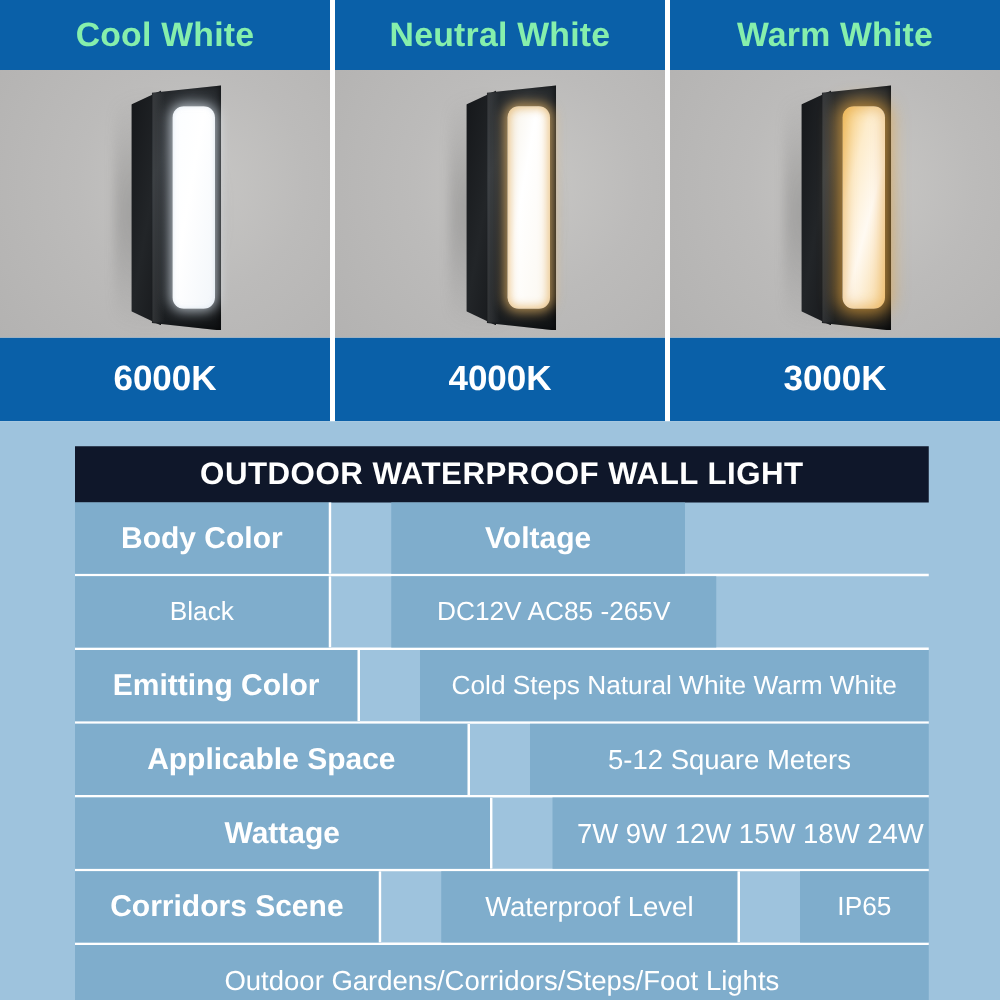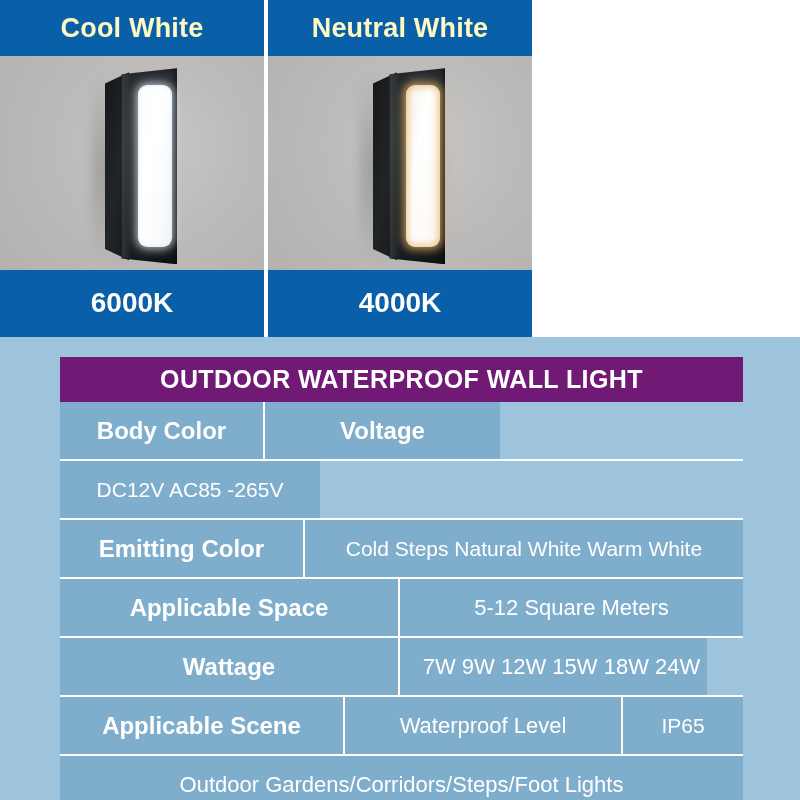--- a/index.html
+++ b/index.html
@@ -30,21 +30,21 @@
     background: #ffffff;
   }
   .panel.p1 { width: 264px; }
   .panel.gap { width: 4px; background: #ffffff; }
   .panel.p2 { width: 264px; }
   .panel.p3 { width: 264px; }
 
   .panel-title {
     height: 58px;
     background: #0a60a8;
-    color: #fef9c3;
+    color: #86efac;
     font-size: 27px;
     font-weight: bold;
     letter-spacing: .2px;
     display: flex;
     align-items: center;
     justify-content: center;
     white-space: nowrap;
   }
   .panel-photo {
     height: 220px;
@@ -148,33 +148,34 @@
     background: #9ec3dd;
   }
   #spec-table {
     position: absolute;
     left: 60px;
     top: 20px;
     width: 683px;
   }
   .spec-title {
     height: 45px;
-    background: #701a75;
+    background: #0f172a;
     color: #ffffff;
     font-size: 25px;
     font-weight: bold;
     letter-spacing: .4px;
     display: flex;
     align-items: center;
     justify-content: center;
   }
   .spec-row {
     display: flex;
     height: 57px;
     border-bottom: 2px solid #ffffff;
+    gap: 48px;
   }
   .spec-row:last-child { border-bottom: none; }
   .cell {
     background: #7fadcc;
     color: #ffffff;
     display: flex;
     align-items: center;
     justify-content: center;
     border-right: 2px solid #ffffff;
     box-sizing: border-box;
@@ -247,54 +248,67 @@
         <div class="lamp-side"></div>
         <div class="lamp-body"></div>
         <div class="lamp-lens lens-neutral"></div>
       </div>
     </div>
     <div class="panel-kelvin">4000K</div>
   </div>
 
   <div class="panel gap"></div>
 
+  <div class="panel p3">
+    <div class="panel-title">Warm White</div>
+    <div class="panel-photo">
+      <div class="lamp">
+        <div class="lamp-shadow"></div>
+        <div class="lamp-side"></div>
+        <div class="lamp-body"></div>
+        <div class="lamp-lens lens-warm"></div>
+      </div>
+    </div>
+    <div class="panel-kelvin">3000K</div>
+  </div>
 
 </div>
 
 <div id="spec-section">
   <div id="spec-table">
 
     <div class="spec-title">OUTDOOR WATERPROOF WALL LIGHT</div>
 
     <div class="spec-row r-head">
       <div class="cell label c1">Body Color</div>
       <div class="cell label c3">Voltage</div>
     </div>
 
     <div class="spec-row r-vals">
+      <div class="cell value c1">Black</div>
       <div class="cell value c3">DC12V AC85 -265V</div>
     </div>
 
     <div class="spec-row r-emit">
       <div class="cell label c1">Emitting Color</div>
       <div class="cell value c2">Cold Steps  Natural White  Warm White</div>
     </div>
 
     <div class="spec-row r-space">
       <div class="cell label c1">Applicable Space</div>
       <div class="cell value-lg c2">5-12 Square Meters</div>
     </div>
 
     <div class="spec-row r-watt">
       <div class="cell label c1">Wattage</div>
       <div class="cell value-lg c2">7W 9W 12W 15W 18W 24W</div>
     </div>
 
     <div class="spec-row r-scene">
-      <div class="cell label c1">Applicable Scene</div>
+      <div class="cell label c1">Corridors Scene</div>
       <div class="cell value-lg c2">Waterproof Level</div>
       <div class="cell value c3">IP65</div>
     </div>
 
     <div class="spec-row r-last">
       <div class="cell value-lg c1">Outdoor Gardens/Corridors/Steps/Foot Lights</div>
     </div>
 
   </div>
 </div>

